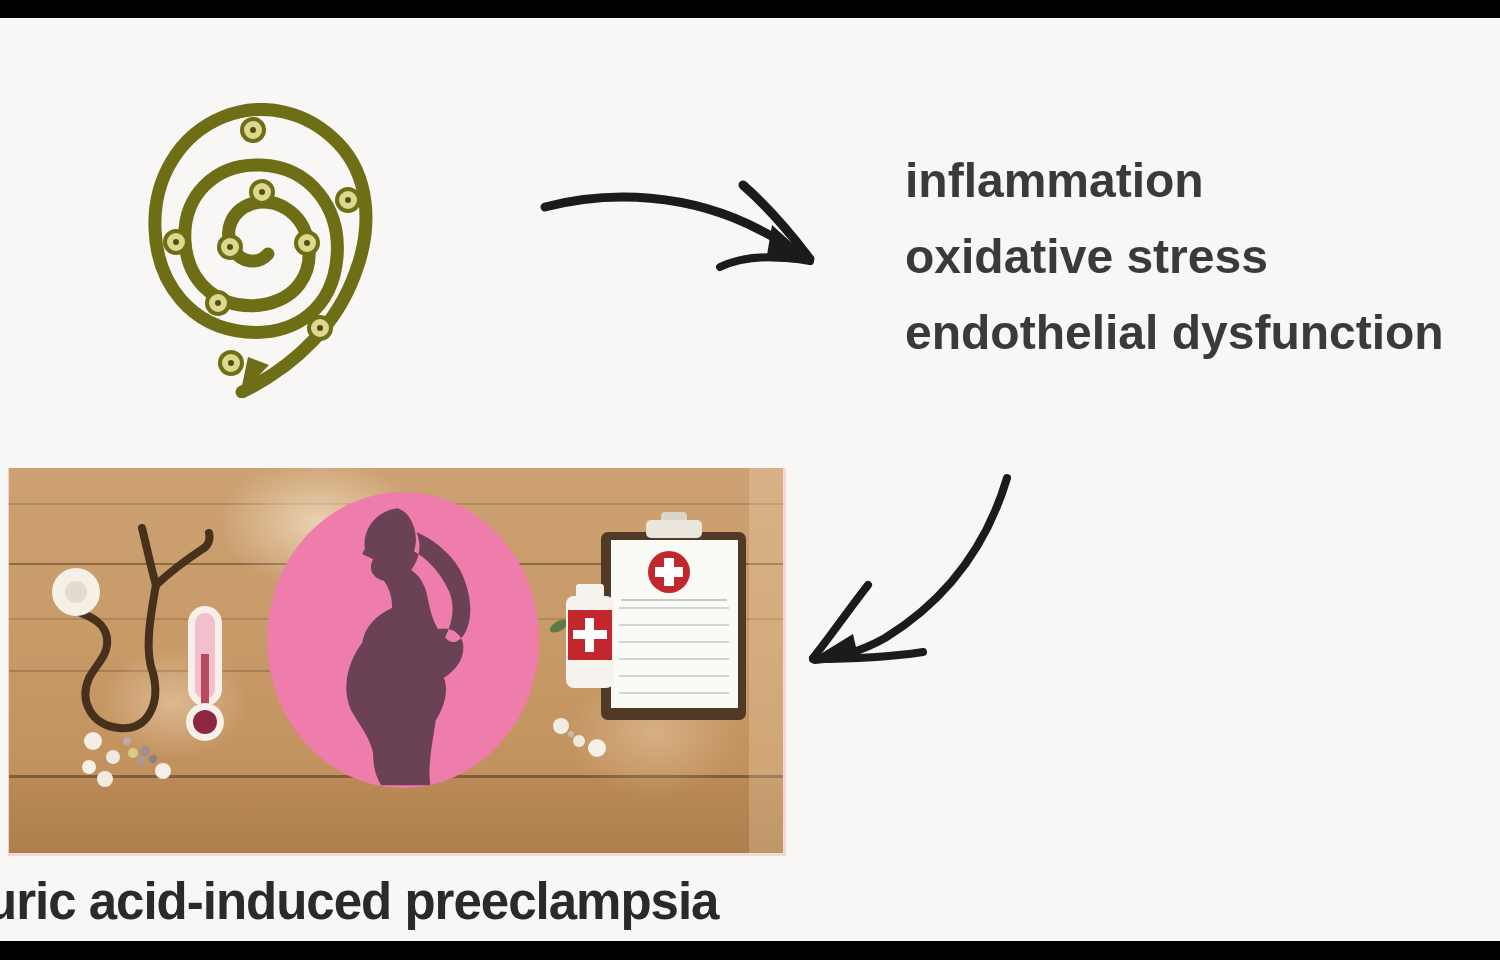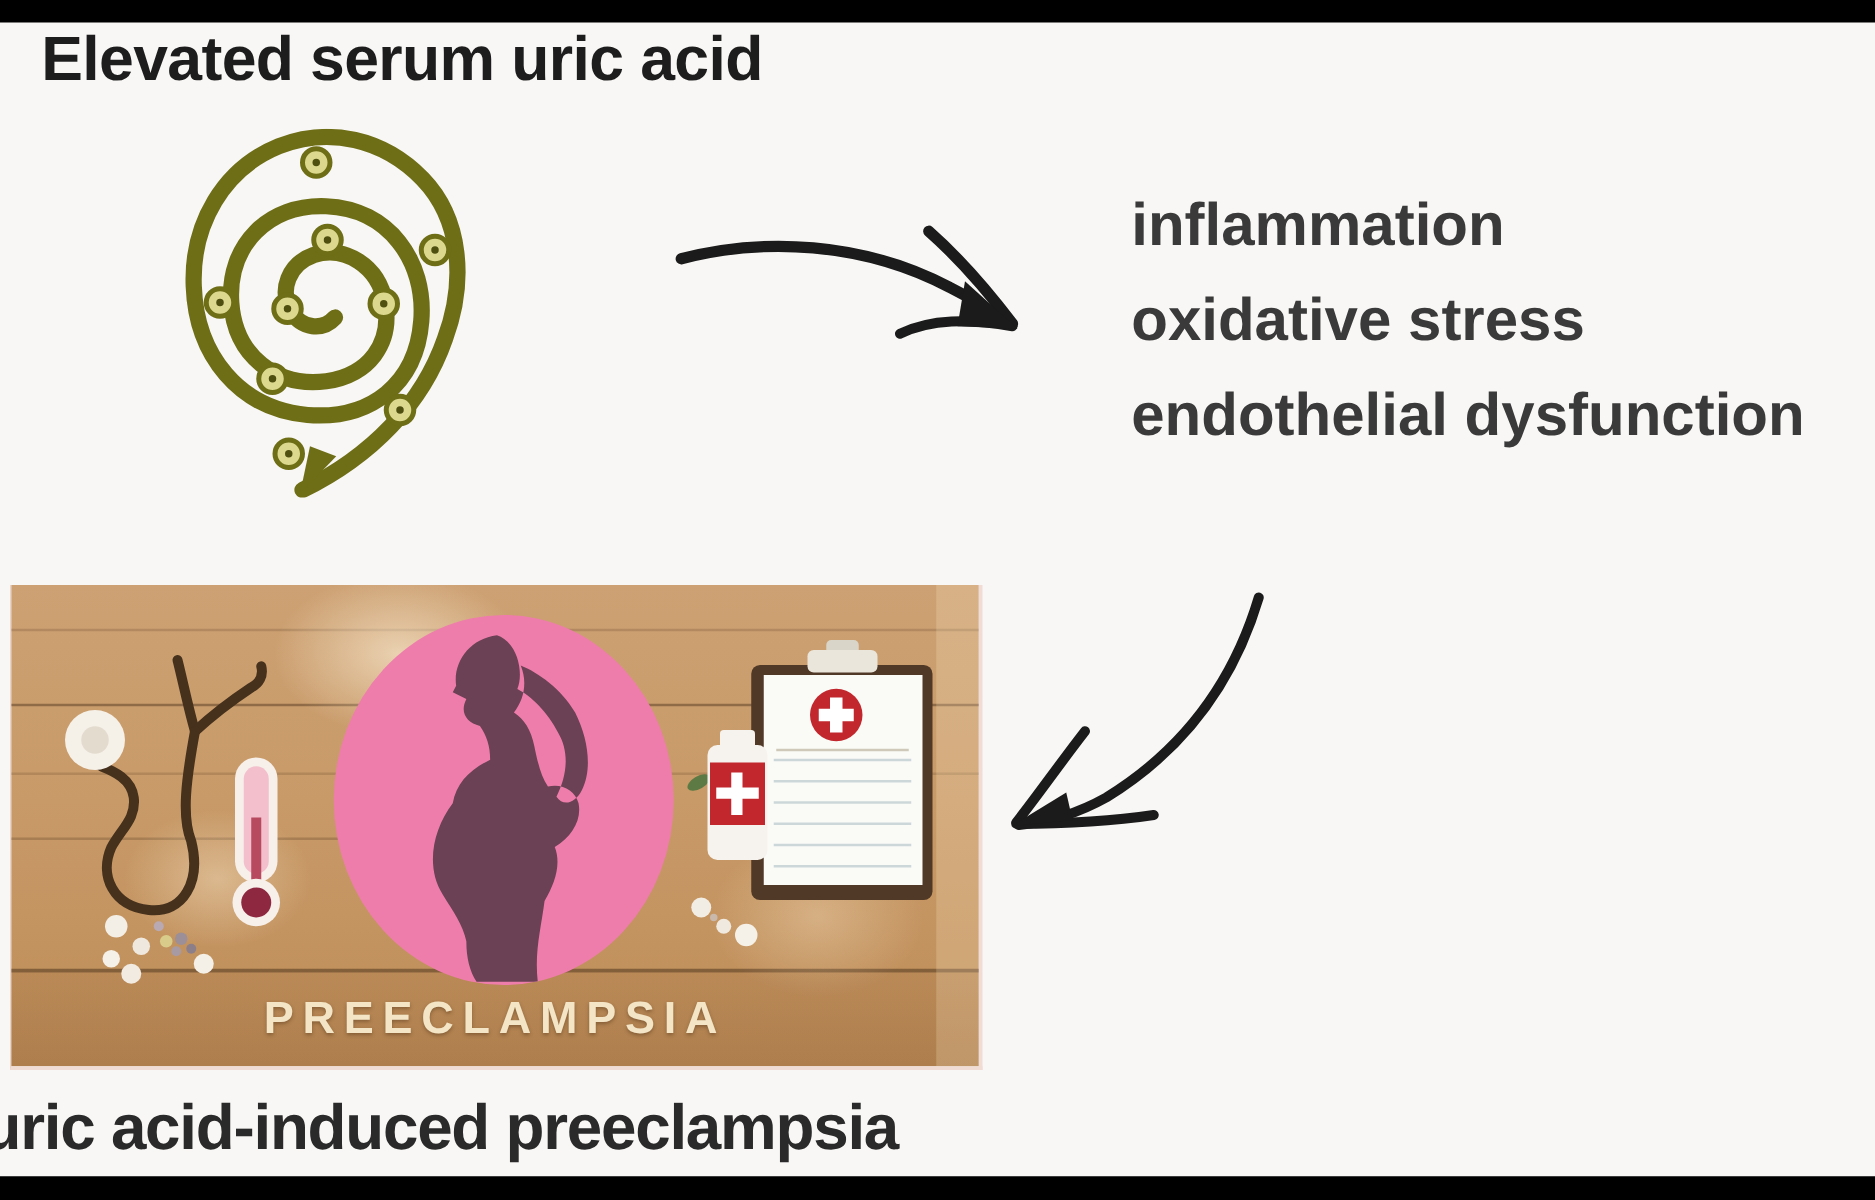--- a/index.html
+++ b/index.html
@@ -53,21 +53,20 @@
   .caption{position:absolute;left:-14px;top:872px;font-size:51px;font-weight:bold;
            color:#2a2a2a;letter-spacing:-1px;white-space:nowrap;}
 </style>
 </head>
 <body>
 
 <div class="stage">
 
   <div class="bar top"></div>
 
-  <div class="title">Elevated serum uric acid</div>
 
   <div class="spiral">
     <svg viewBox="0 0 250 295" width="250" height="295">
       <path d="M 97,289 C 152,262 193,220 211,168 C 228,122 224,72 193,40 C 162,8 118,-2 78,14
                C 34,32 8,76 10,126 C 12,181 46,224 101,229 C 152,233 188,204 192,154
                C 196,106 166,64 116,62 C 70,60 37,93 40,139 C 43,182 76,207 116,202
                C 150,197 169,172 163,139 C 158,110 131,93 106,101 C 86,108 78,129 88,146
                C 96,160 113,162 123,151" fill="none" stroke="#6e6e16" stroke-width="13" stroke-linecap="round"></path>
       <path d="M 95,292 L 124,262 L 103,254 Z" fill="#6e6e16"></path>
       <g stroke="#6e6e16" stroke-width="4" fill="#dcd98f">
@@ -202,19 +201,18 @@
         <rect x="24" y="132" width="34" height="9" fill="#ffffff"></rect>
       </g>
       <g>
         <circle cx="12" cy="228" r="8" fill="#f2ede4"></circle>
         <circle cx="30" cy="243" r="6" fill="#efe9df"></circle>
         <circle cx="48" cy="250" r="9" fill="#f5f1e9"></circle>
         <circle cx="22" cy="236" r="3" fill="#c9b8ac"></circle>
       </g>
     </svg>
 
-    <div class="photo-label">PREECLAMPSIA</div>
   </div>
 
   <div class="caption">uric acid-induced preeclampsia</div>
 
   <div class="bar bottom"></div>
 </div>
 
 </body></html>

